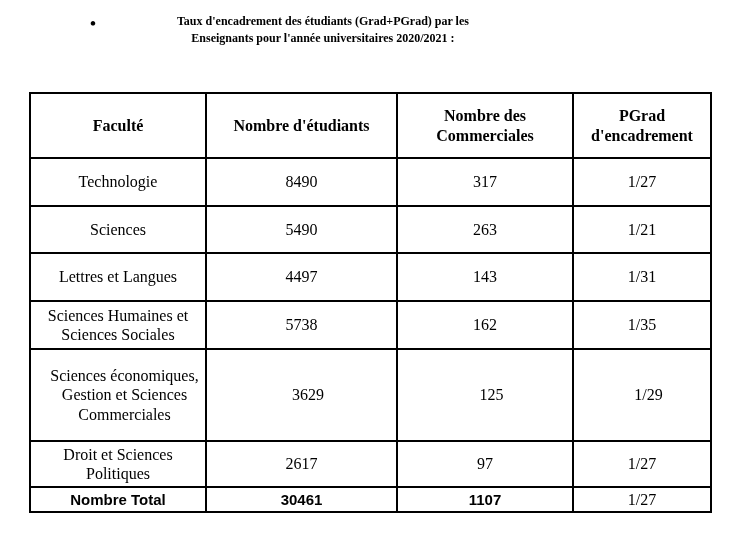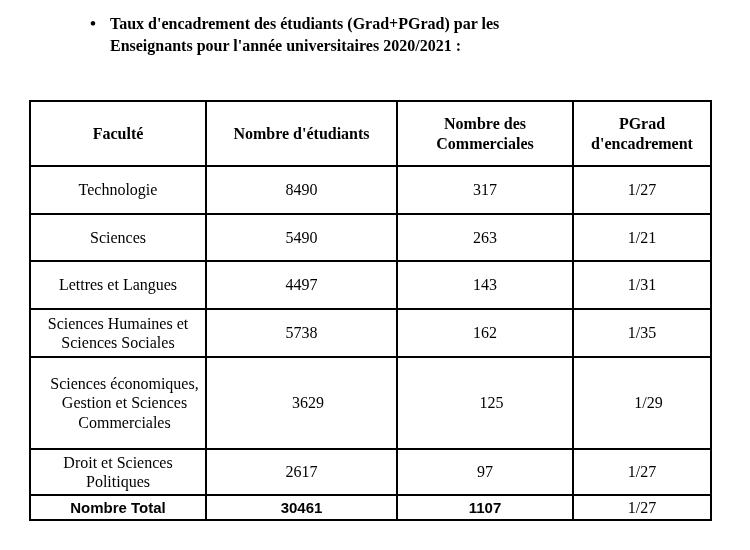--- a/index.html
+++ b/index.html
@@ -23,29 +23,29 @@
     align-items: flex-start;
   }
   .bullet {
     font-size: 17px;
     font-weight: bold;
     line-height: 1.35;
     margin-right: 14px;
   }
   .title-text {
     width: 426px;
-    text-align: left;
-    font-size: 16px;
+    text-align: center;
+    font-size: 12px;
     font-weight: bold;
     line-height: 1.4;
   }
   table.encadrement {
     position: absolute;
     left: 29px;
-    top: 100px;
+    top: 92px;
     width: 681px;
     border-collapse: collapse;
     table-layout: fixed;
   }
   table.encadrement th,
   table.encadrement td {
     border: 2px solid #000000;
     text-align: center;
     vertical-align: middle;
     font-size: 16px;

